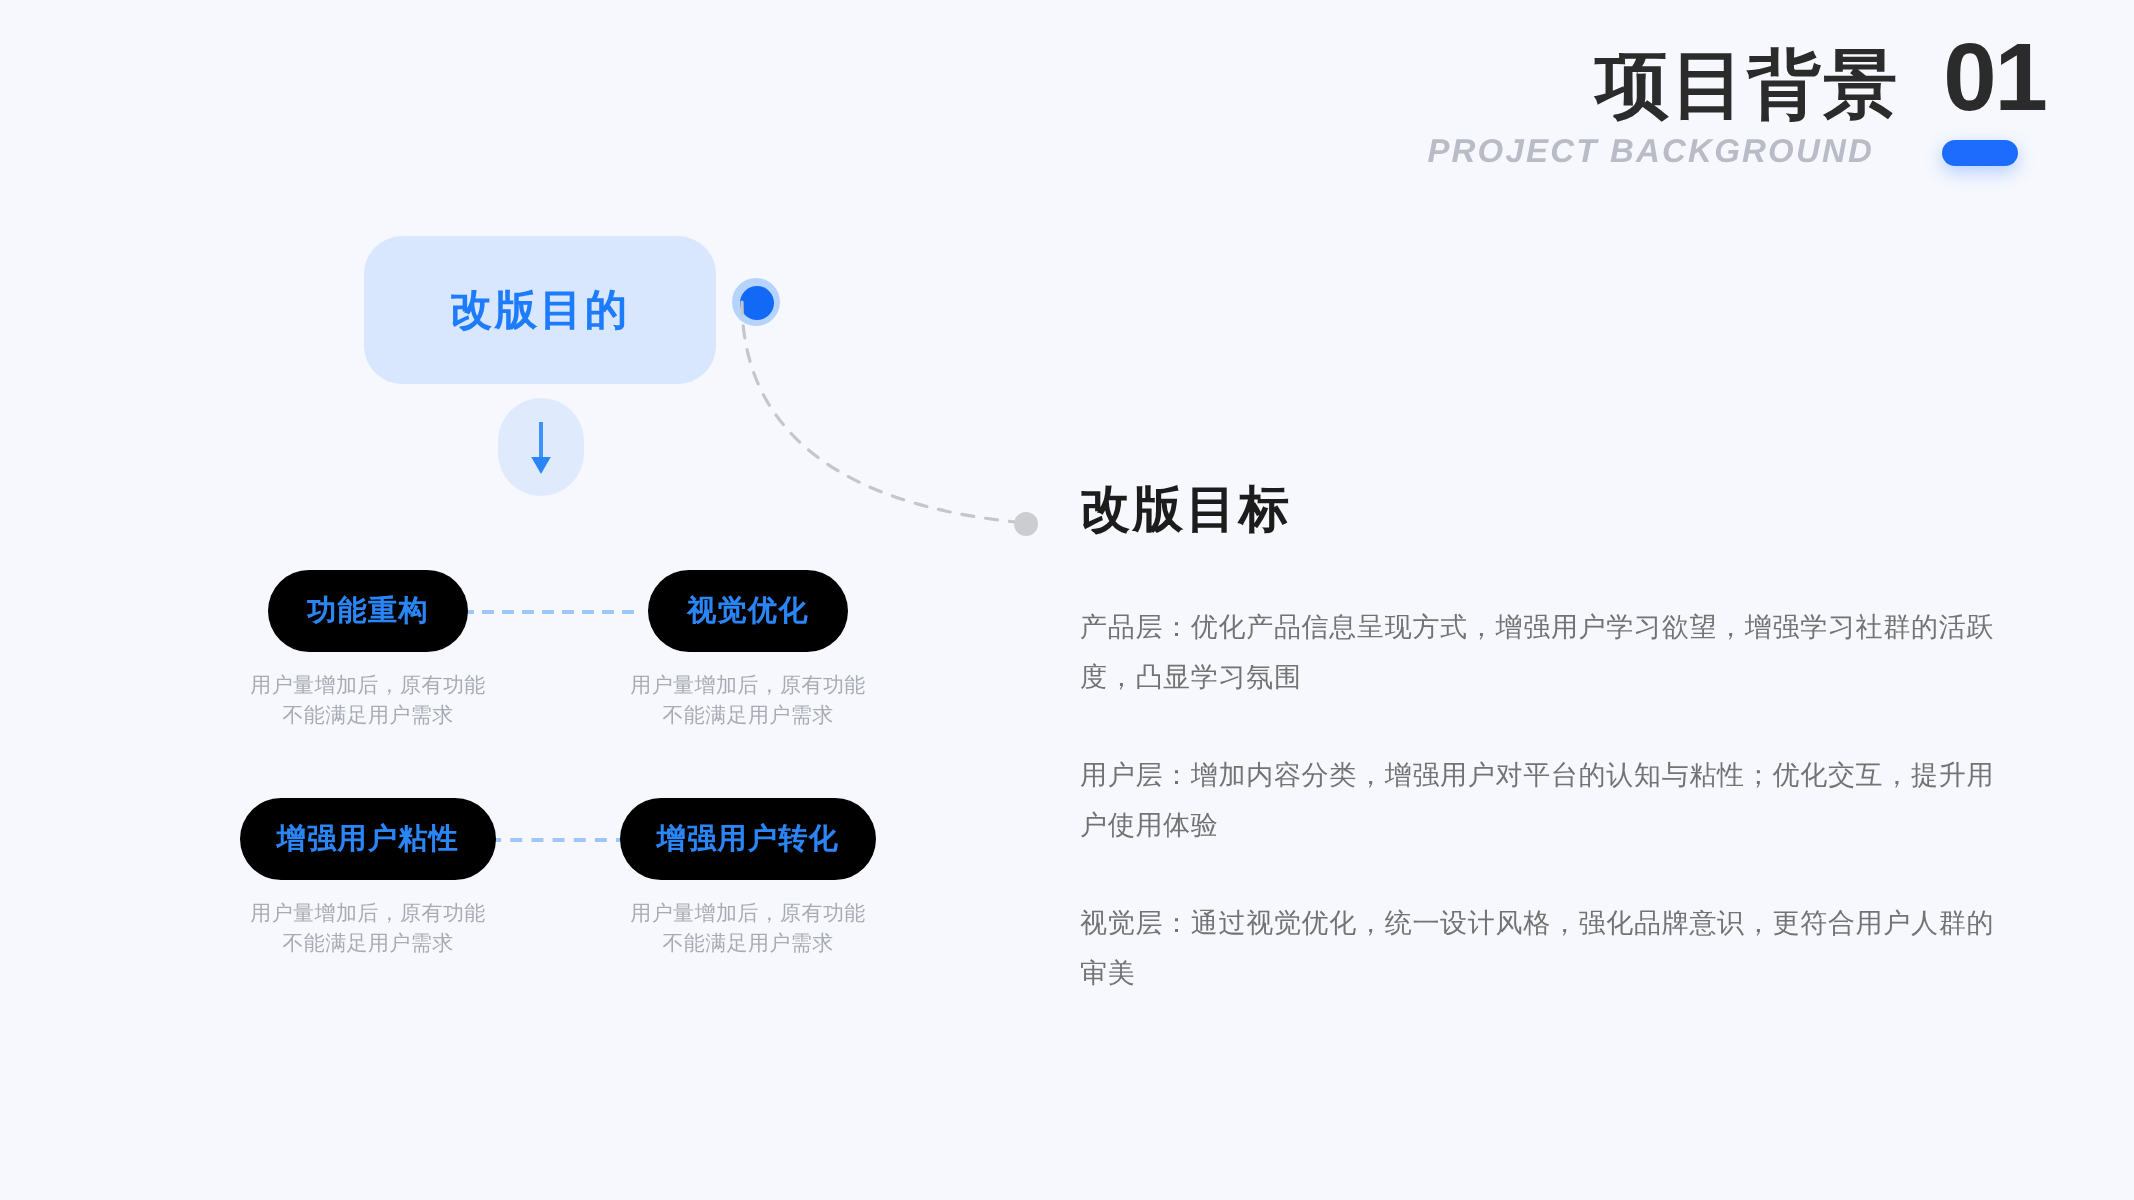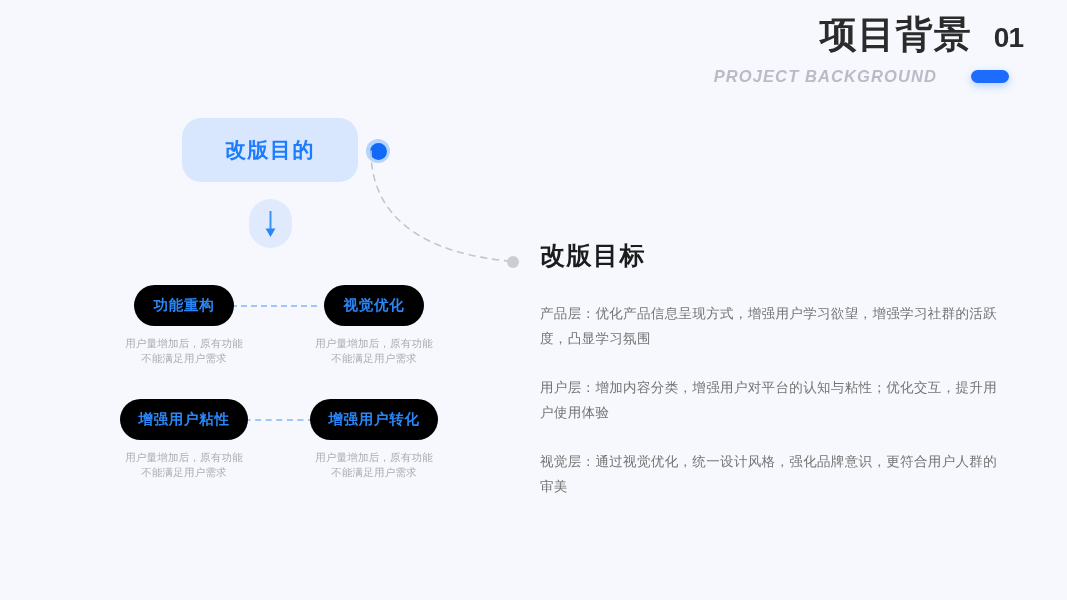--- a/index.html
+++ b/index.html
@@ -31,21 +31,21 @@
     gap: 22px;
   }
   .header-title-cn {
     font-size: 37px;
     font-weight: 700;
     color: #2b2b2b;
     letter-spacing: 1px;
     line-height: 1;
   }
   .header-number {
-    font-size: 28px;
+    font-size: 48px;
     font-weight: 700;
     color: #2b2b2b;
     letter-spacing: -1px;
     line-height: 1;
   }
   .header-sub-row {
     position: absolute;
     top: 68px;
     right: 58px;
     display: flex;
@@ -70,21 +70,21 @@
   }
 
   
   .diagram { position: absolute; left: 0; top: 0; width: 560px; height: 600px; }
 
   .node-main {
     position: absolute;
     left: 182px;
     top: 118px;
     width: 176px;
-    height: 64px;
+    height: 74px;
     background: #d9e7fe;
     border-radius: 19px;
     display: flex;
     align-items: center;
     justify-content: center;
   }
   .node-main-label {
     font-size: 21px;
     font-weight: 700;
     color: #1d7bfd;

